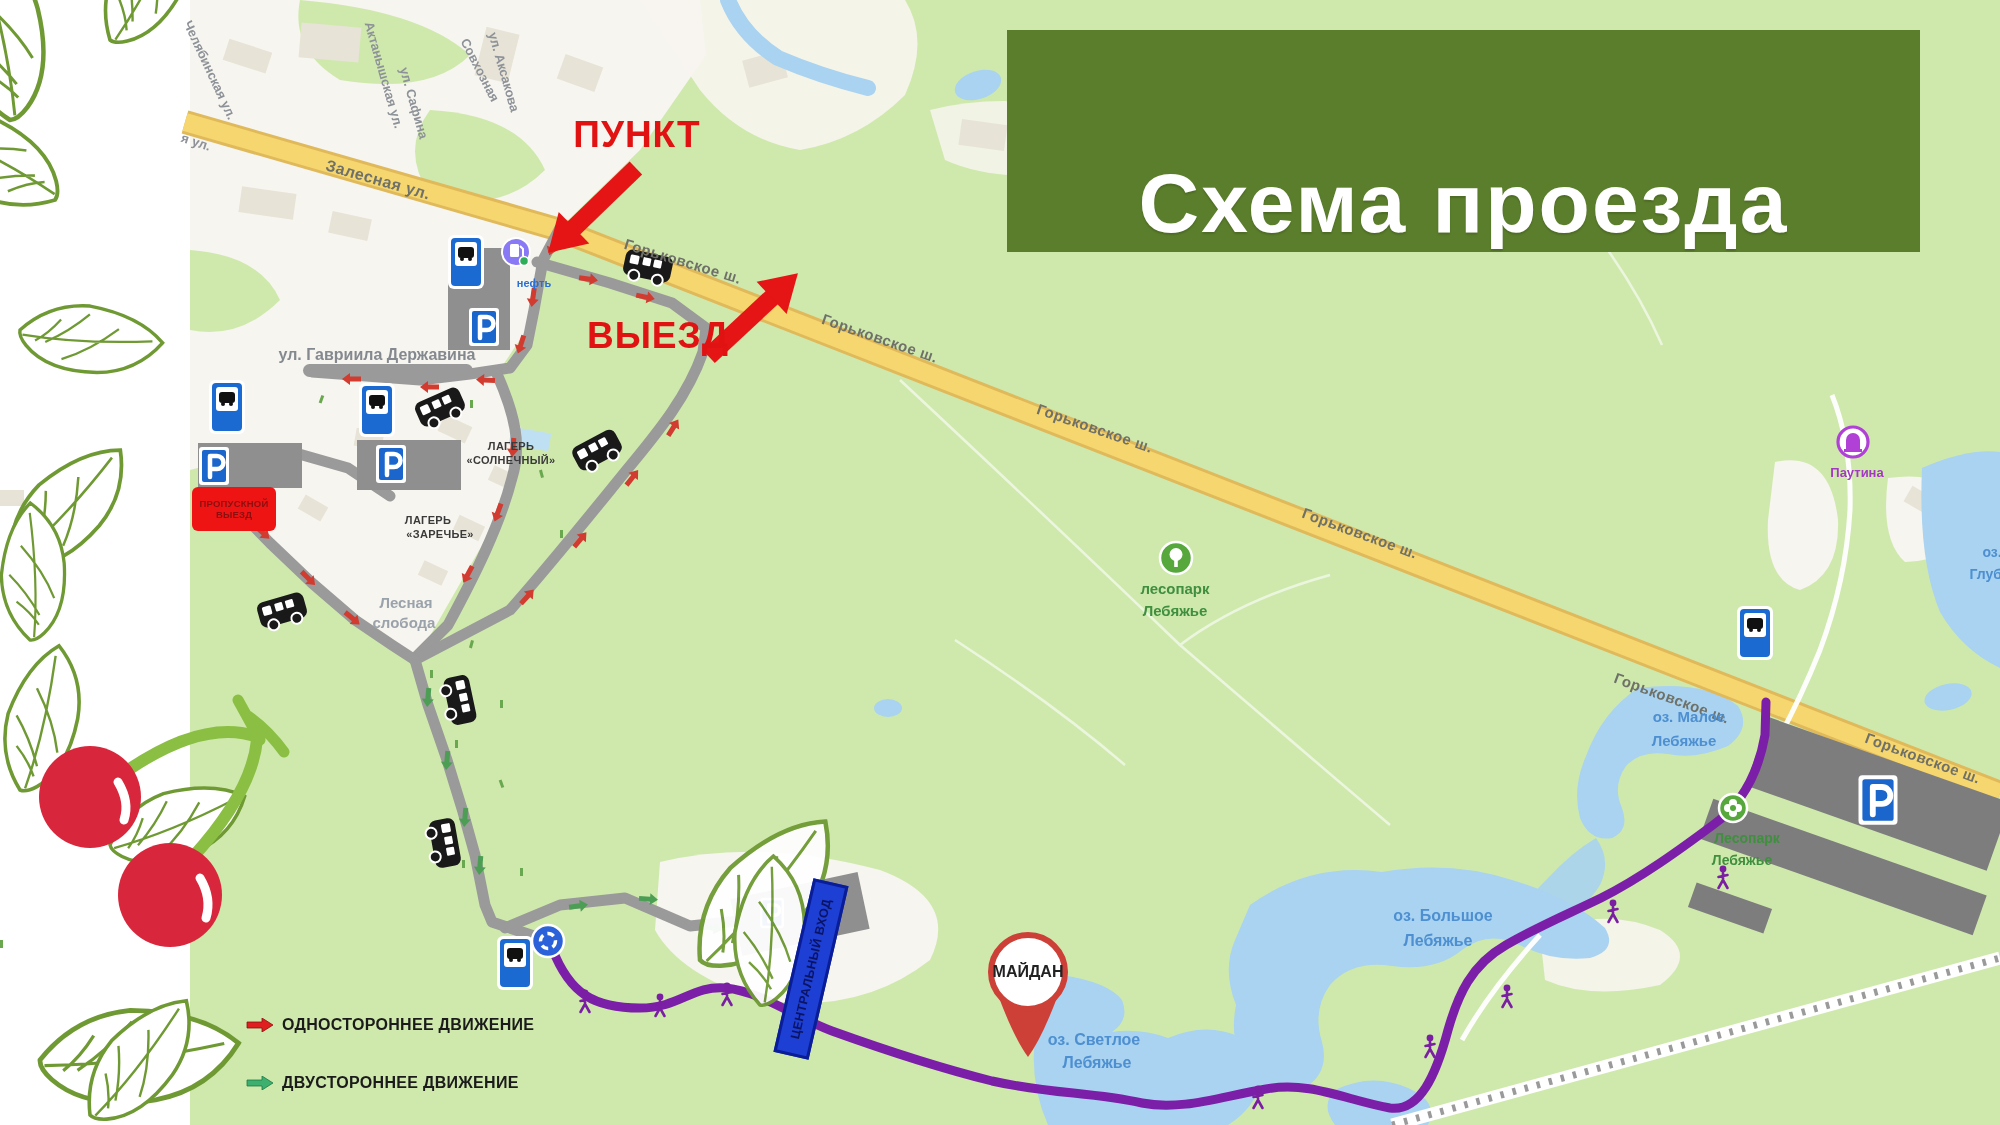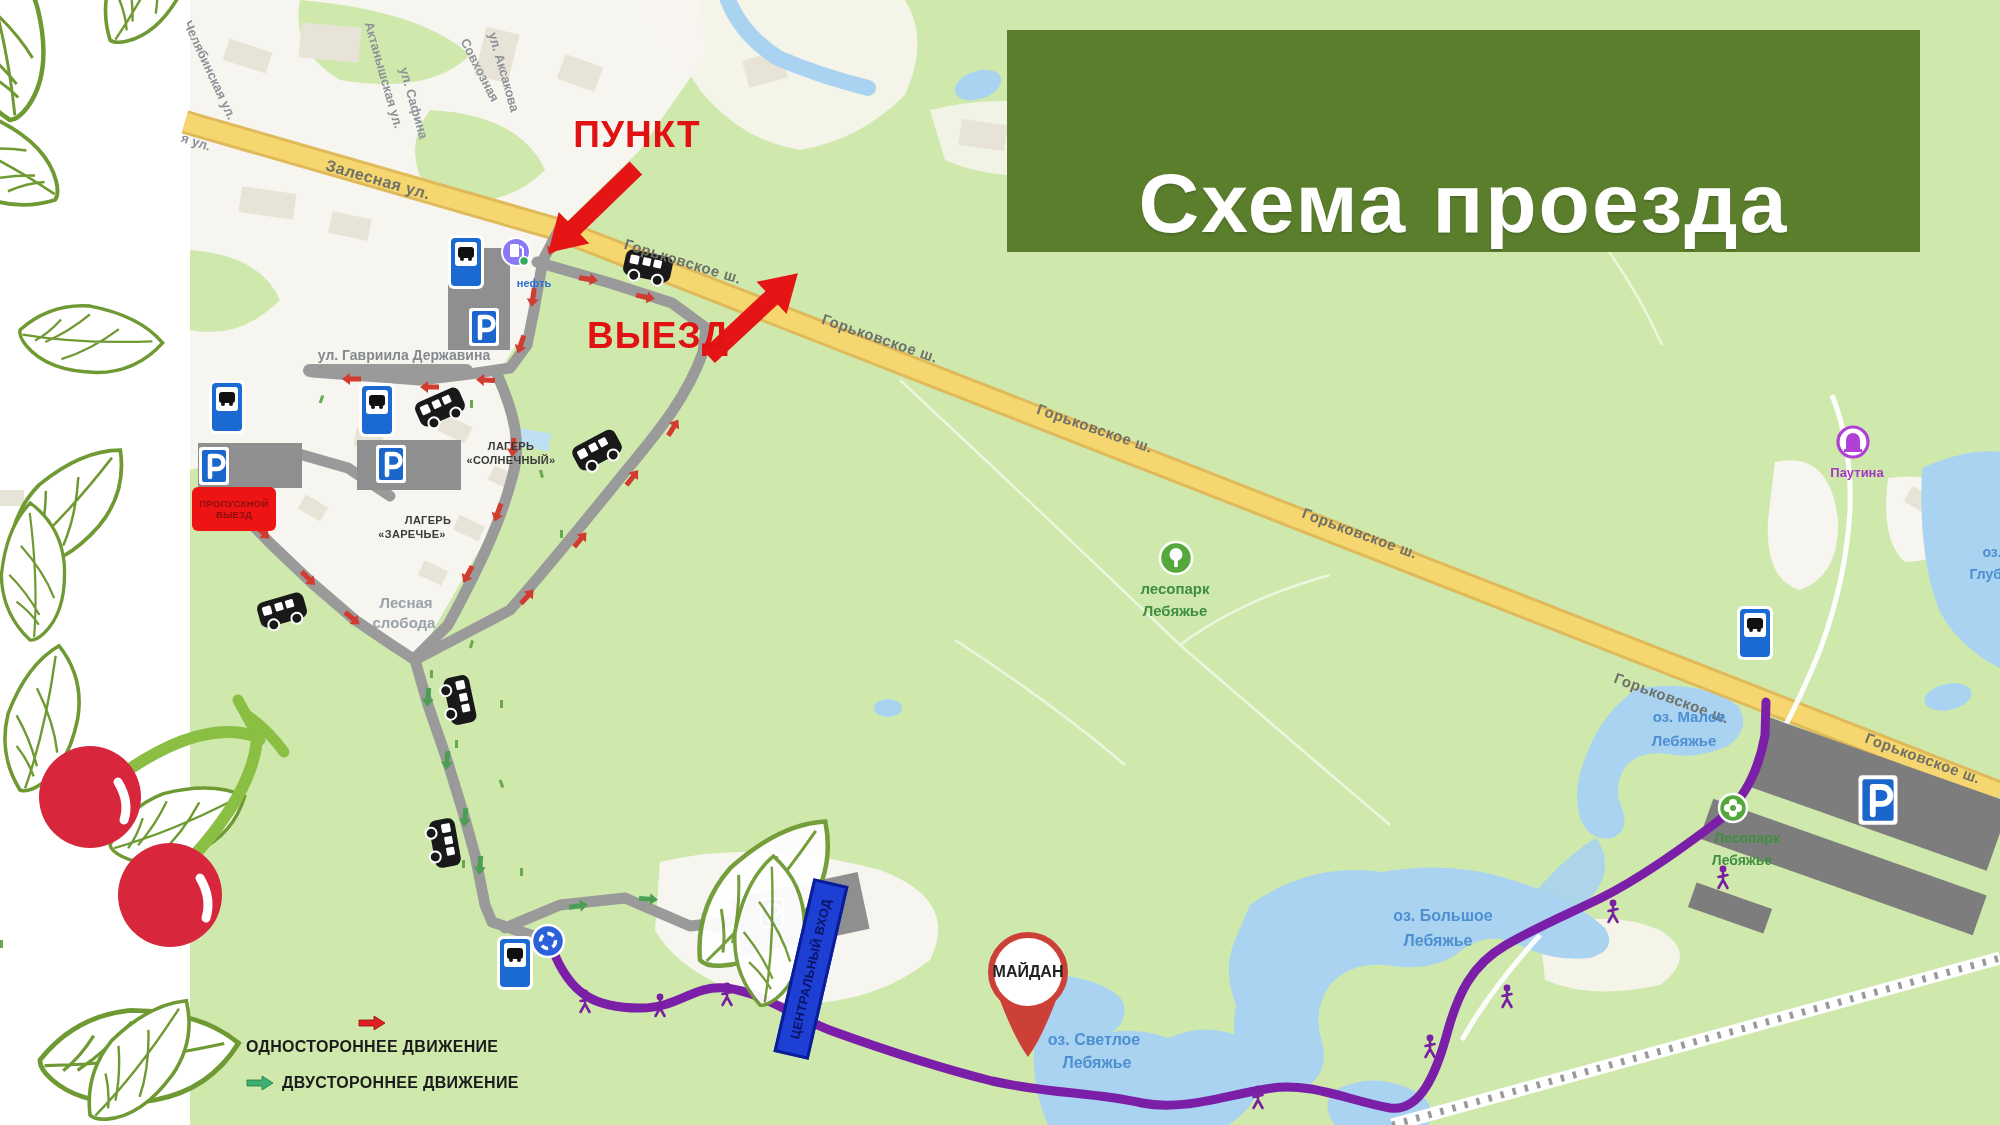--- a/index.html
+++ b/index.html
@@ -334,26 +334,26 @@
 <div class="lbl street" style="left:480px;top:70px;transform:translate(-50%,-50%) rotate(63deg);">Совхозная</div>
 <div class="lbl street" style="left:504px;top:72px;transform:translate(-50%,-50%) rotate(74deg);">ул. Аксакова</div>
 
 <div class="lbl hwy" style="left:378px;top:180px;transform:translate(-50%,-50%) rotate(16deg);font-size:16px;">Залесная ул.</div>
 <div class="lbl hwy" style="left:683px;top:261px;transform:translate(-50%,-50%) rotate(17deg);">Горьковское ш.</div>
 <div class="lbl hwy" style="left:880px;top:338px;transform:translate(-50%,-50%) rotate(19deg);">Горьковское ш.</div>
 <div class="lbl hwy" style="left:1095px;top:428px;transform:translate(-50%,-50%) rotate(19deg);">Горьковское ш.</div>
 <div class="lbl hwy" style="left:1360px;top:533px;transform:translate(-50%,-50%) rotate(20deg);">Горьковское ш.</div>
 <div class="lbl hwy" style="left:1672px;top:698px;transform:translate(-50%,-50%) rotate(20deg);">Горьковское ш.</div>
 <div class="lbl hwy" style="left:1923px;top:758px;transform:translate(-50%,-50%) rotate(20deg);">Горьковское ш.</div>
-<div class="lbl street" style="left:377px;top:355px;font-size:14px;color:#84898f;margin-left:27px;">ул. Гавриила Державина</div>
+<div class="lbl street" style="left:377px;top:355px;font-size:16px;color:#84898f;">ул. Гавриила Державина</div>
 
 <div class="lbl camp" style="left:511px;top:446px;">ЛАГЕРЬ</div>
 <div class="lbl camp" style="left:511px;top:460px;">«СОЛНЕЧНЫЙ»</div>
 <div class="lbl camp" style="left:428px;top:520px;">ЛАГЕРЬ</div>
-<div class="lbl camp" style="left:412px;top:534px;">«ЗАРЕЧЬЕ»</div>
+<div class="lbl camp" style="left:440px;top:534px;">«ЗАРЕЧЬЕ»</div>
 
 <div class="lbl" style="left:406px;top:602px;font-size:15px;color:#9aa2ab;font-weight:600;">Лесная</div>
 <div class="lbl" style="left:404px;top:622px;font-size:15px;color:#9aa2ab;font-weight:600;">слобода</div>
 
 <div class="lbl poi-green" style="left:1175px;top:588px;">лесопарк</div>
 <div class="lbl poi-green" style="left:1175px;top:610px;">Лебяжье</div>
 <div class="lbl poi-green" style="left:1747px;top:838px;font-size:14px;">Лесопарк</div>
 <div class="lbl poi-green" style="left:1742px;top:860px;font-size:14px;">Лебяжье</div>
 <div class="lbl" style="left:1857px;top:472px;font-size:13px;color:#a437c4;font-weight:600;">Паутина</div>
 <div class="lbl" style="left:534px;top:283px;font-size:11px;color:#2a6fd4;font-weight:700;">нефть</div>
@@ -378,21 +378,21 @@
 </div>
 
 <div id="central-banner">
   <span>ЦЕНТРАЛЬНЫЙ ВХОД</span>
 </div>
 
 <div id="title-banner">
   <span>Схема проезда</span>
 </div>
 
-<div class="legend-row" style="left:246px;top:1016px;flex-direction:column;">
+<div class="legend-row" style="left:246px;top:1016px;">
   <svg width="28" height="14">
     <polygon points="1,4 16,4 16,0 27,7 16,14 16,10 1,10" fill="#e02020" stroke="#8c0f0f" stroke-width="0.8"></polygon>
   </svg>
   <span class="legend-txt">ОДНОСТОРОННЕЕ ДВИЖЕНИЕ</span>
 </div>
 <div class="legend-row" style="left:246px;top:1074px;">
   <svg width="28" height="14">
     <polygon points="1,4 16,4 16,0 27,7 16,14 16,10 1,10" fill="#3daf6e" stroke="#1d7a45" stroke-width="0.8"></polygon>
   </svg>
   <span class="legend-txt">ДВУСТОРОННЕЕ ДВИЖЕНИЕ</span>

